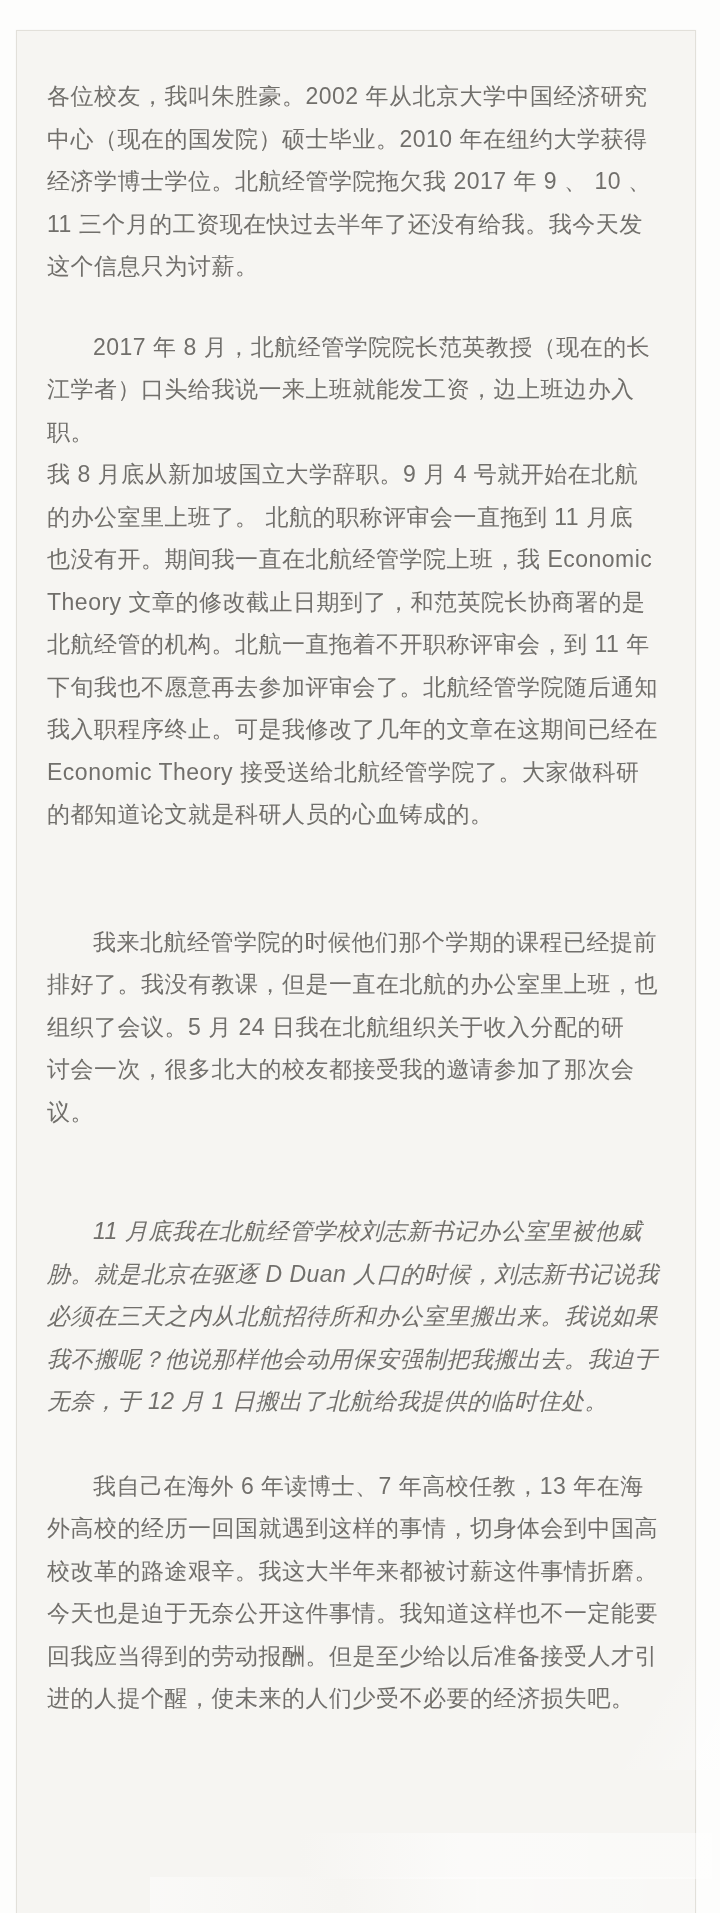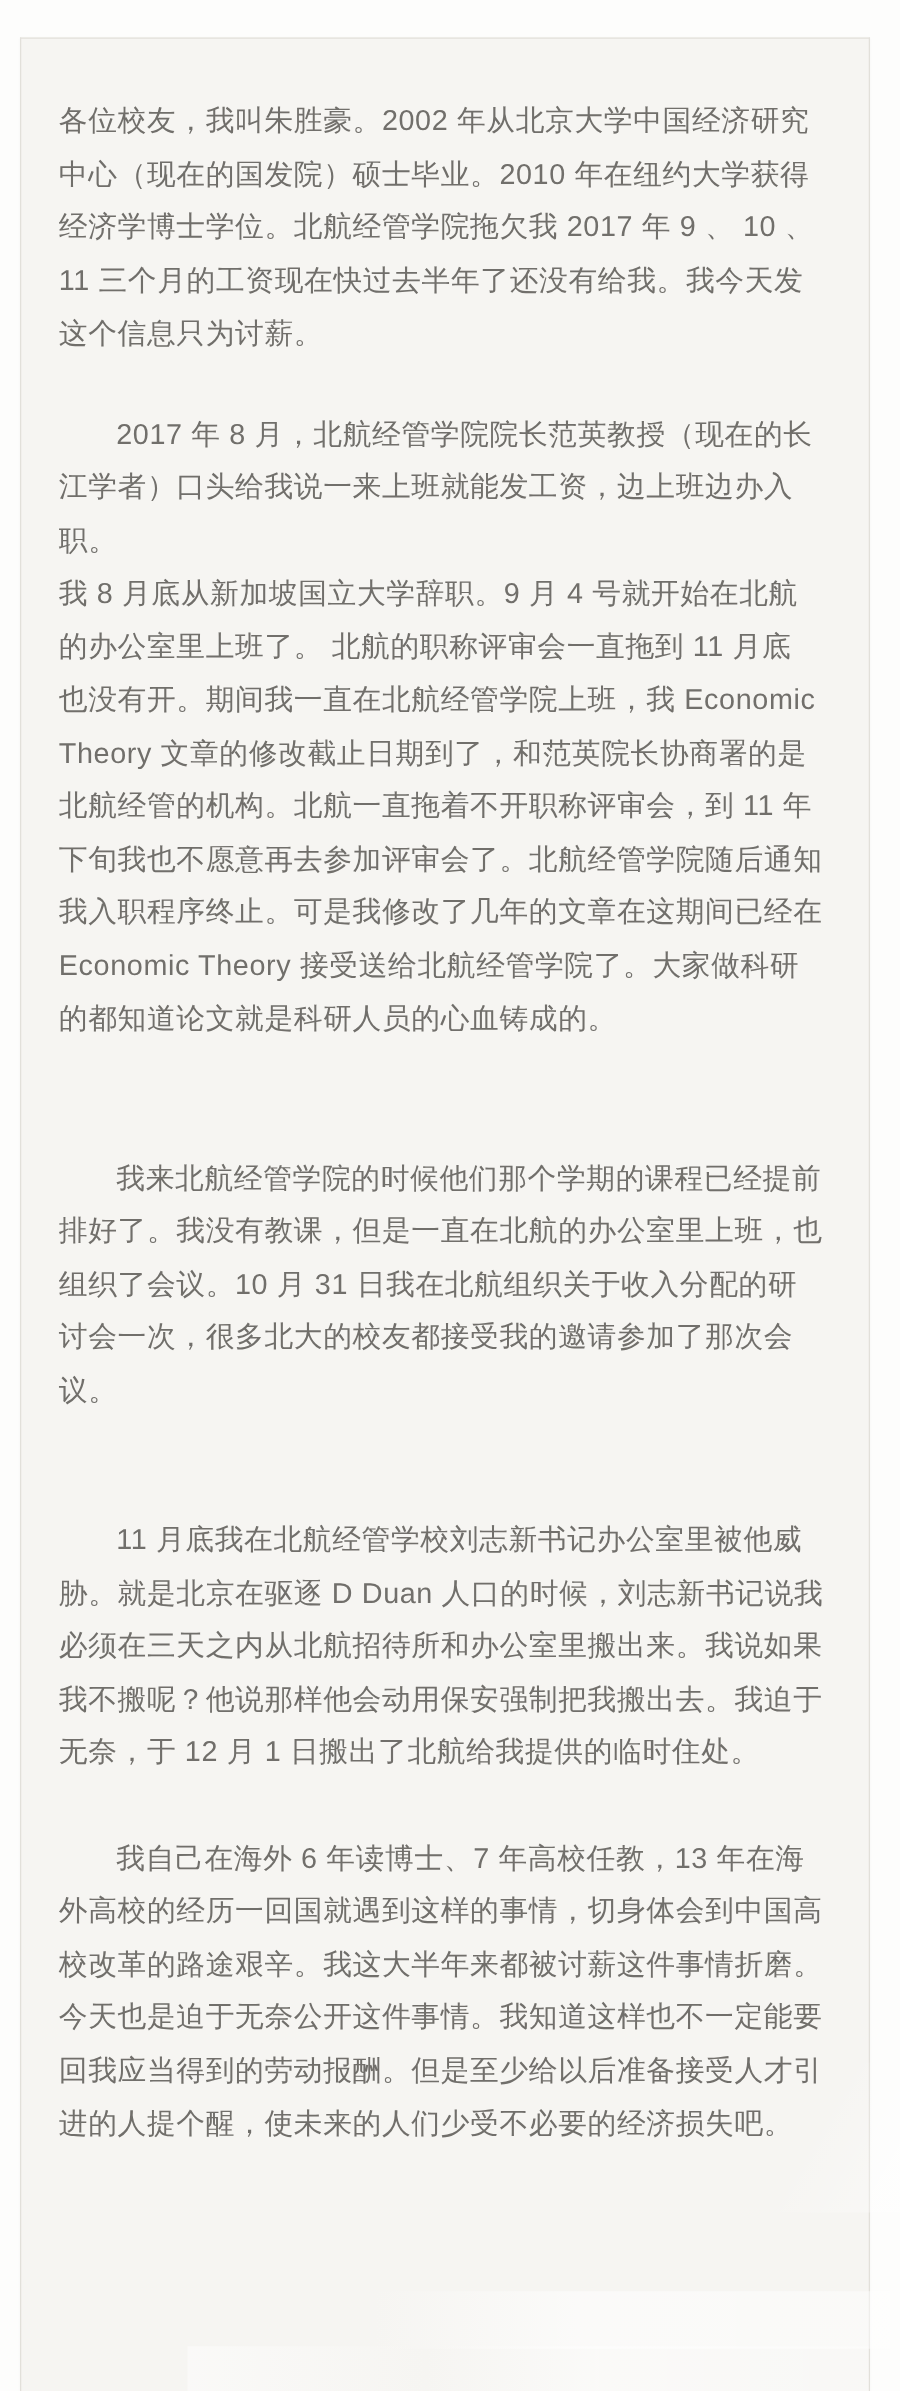--- a/index.html
+++ b/index.html
@@ -41,21 +41,21 @@
   .para {
     margin: 0;
     white-space: pre-line;
     text-align: left;
   }
   .para.indent { text-indent: 2em; }
   .para-1 { margin-bottom: 38px; }
   .para-2 { margin-bottom: 85px; }
   .para-3 { margin-bottom: 85px; }
   .para-4 { margin-bottom: 77px; }
-  .para-5 { margin-bottom: 42px; }
+  .para-5 { margin-bottom: 42px; font-style: italic; }
   
   .fade {
     position: absolute;
     pointer-events: none;
   }
   .fade-1 {
     left: 300px; top: 1833px; width: 412px; height: 46px;
     background: linear-gradient(90deg, rgba(246,245,242,0.15), rgba(255,255,255,0.55) 40%, rgba(255,255,255,0.45));
   }
   .fade-2 {
@@ -84,21 +84,21 @@
 的办公室里上班了。  北航的职称评审会一直拖到 11 月底
 也没有开。期间我一直在北航经管学院上班，我 Economic
 Theory 文章的修改截止日期到了，和范英院长协商署的是
 北航经管的机构。北航一直拖着不开职称评审会，到 11 年
 下旬我也不愿意再去参加评审会了。北航经管学院随后通知
 我入职程序终止。可是我修改了几年的文章在这期间已经在
 Economic Theory 接受送给北航经管学院了。大家做科研
 的都知道论文就是科研人员的心血铸成的。</p>
         <p class="para para-4 indent">我来北航经管学院的时候他们那个学期的课程已经提前
 排好了。我没有教课，但是一直在北航的办公室里上班，也
-组织了会议。10 月 31 日我在北航组织关于收入分配的研
+组织了会议。5 月 24 日我在北航组织关于收入分配的研
 讨会一次，很多北大的校友都接受我的邀请参加了那次会议。</p>
         <p class="para para-5 indent">11 月底我在北航经管学校刘志新书记办公室里被他威
 胁。就是北京在驱逐 D Duan 人口的时候，刘志新书记说我
 必须在三天之内从北航招待所和办公室里搬出来。我说如果
 我不搬呢？他说那样他会动用保安强制把我搬出去。我迫于
 无奈，于 12 月 1 日搬出了北航给我提供的临时住处。</p>
         <p class="para para-6 indent">我自己在海外 6 年读博士、7 年高校任教，13 年在海
 外高校的经历一回国就遇到这样的事情，切身体会到中国高
 校改革的路途艰辛。我这大半年来都被讨薪这件事情折磨。
 今天也是迫于无奈公开这件事情。我知道这样也不一定能要

